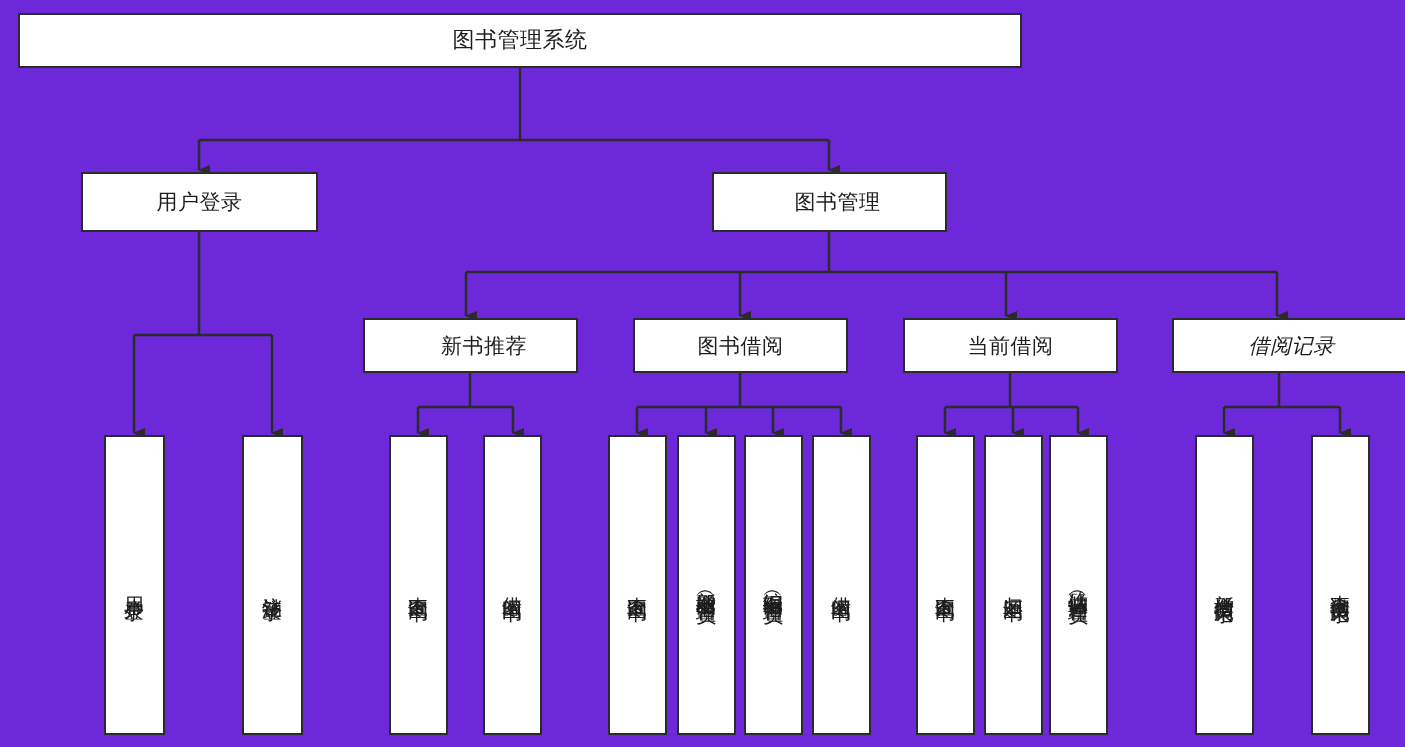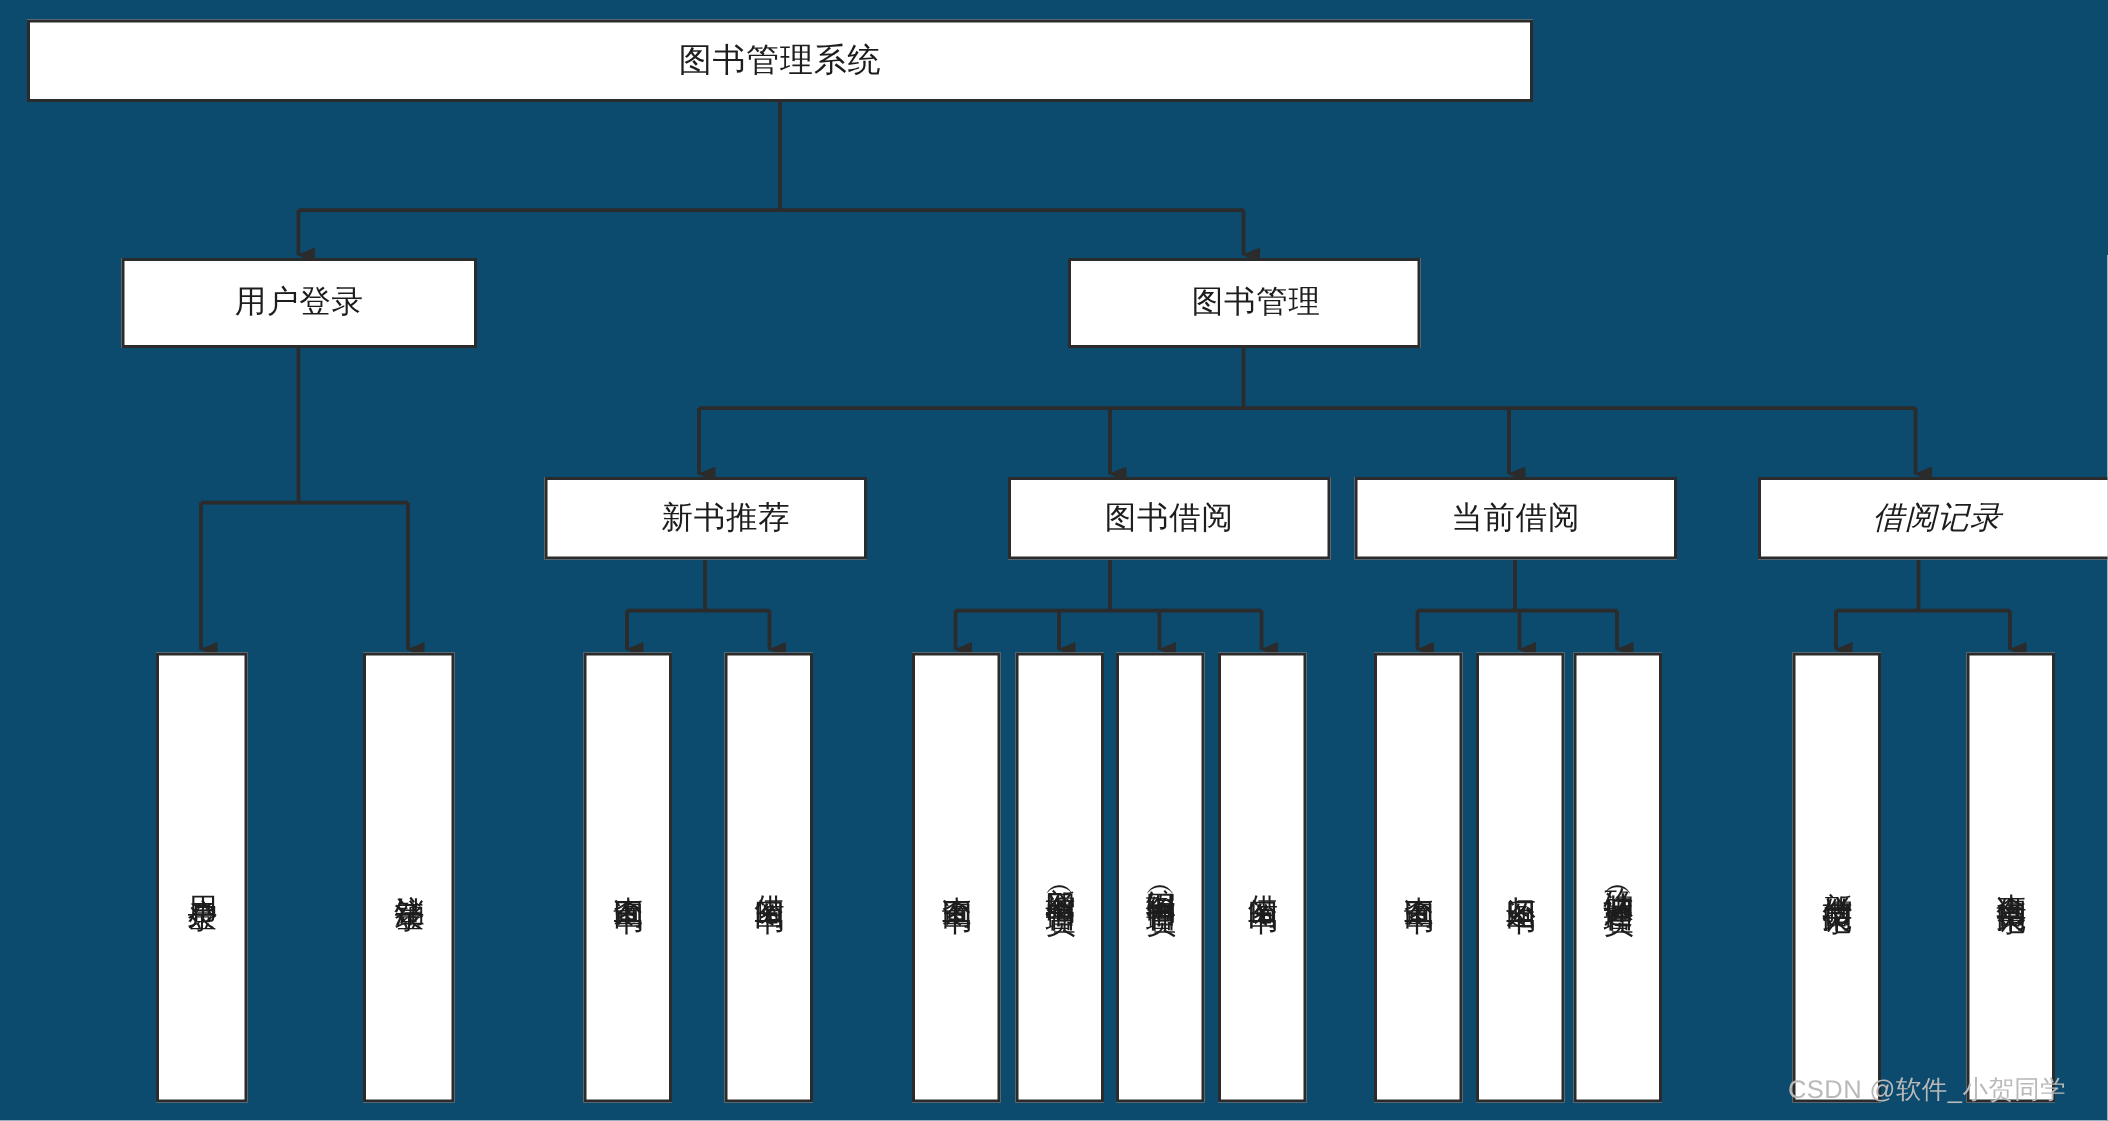--- a/index.html
+++ b/index.html
@@ -10,21 +10,21 @@
   body {
     width: 1405px;
     height: 747px;
     font-family: "Liberation Sans", "DejaVu Sans", sans-serif;
     overflow: hidden;
   }
   #diagram-root {
     position: relative;
     width: 1405px;
     height: 747px;
-    background: #0c4a6e;
+    background: #6d28d9;
   }
   svg.diagram-canvas {
     position: absolute;
     top: 0;
     left: 0;
     width: 1405px;
     height: 747px;
   }
   .node-box {
     position: absolute;
@@ -117,21 +117,21 @@
       </div>
       <div class="node-box" style="left: 81px; top: 172px; width: 237px; height: 60px;">
         <span class="node-label">用户登录</span>
       </div>
       <div class="node-box" style="left: 712px; top: 172px; width: 235px; height: 60px; padding-left: 16px;">
         <span class="node-label">图书管理</span>
       </div>
       <div class="node-box" style="left: 363px; top: 318px; width: 215px; height: 55px; padding-left: 27px;">
         <span class="node-label">新书推荐</span>
       </div>
-      <div class="node-box" style="left: 633px; top: 318px; width: 215px; height: 55px; margin-left: 39px;">
+      <div class="node-box" style="left: 633px; top: 318px; width: 215px; height: 55px;">
         <span class="node-label">图书借阅</span>
       </div>
       <div class="node-box" style="left: 903px; top: 318px; width: 215px; height: 55px;">
         <span class="node-label">当前借阅</span>
       </div>
       <div class="node-box" style="left: 1172px; top: 318px; width: 239px; height: 55px; font-style: italic;">
         <span class="node-label">借阅记录</span>
       </div>
       <div class="node-box vertical" style="left: 104px; top: 435px; width: 61px; height: 300px;">
         <span class="node-label">用户登录</span>
@@ -167,14 +167,13 @@
         <span class="node-label">确认归还（管理员）</span>
       </div>
       <div class="node-box vertical" style="left: 1195px; top: 435px; width: 59px; height: 300px;">
         <span class="node-label">新增借阅记录</span>
       </div>
       <div class="node-box vertical" style="left: 1311px; top: 435px; width: 59px; height: 300px;">
         <span class="node-label">查询借阅记录</span>
       </div>
     </div>
 
-  <div class="watermark">CSDN @软件_小贺同学</div>
 </div>
 
 </body></html>

